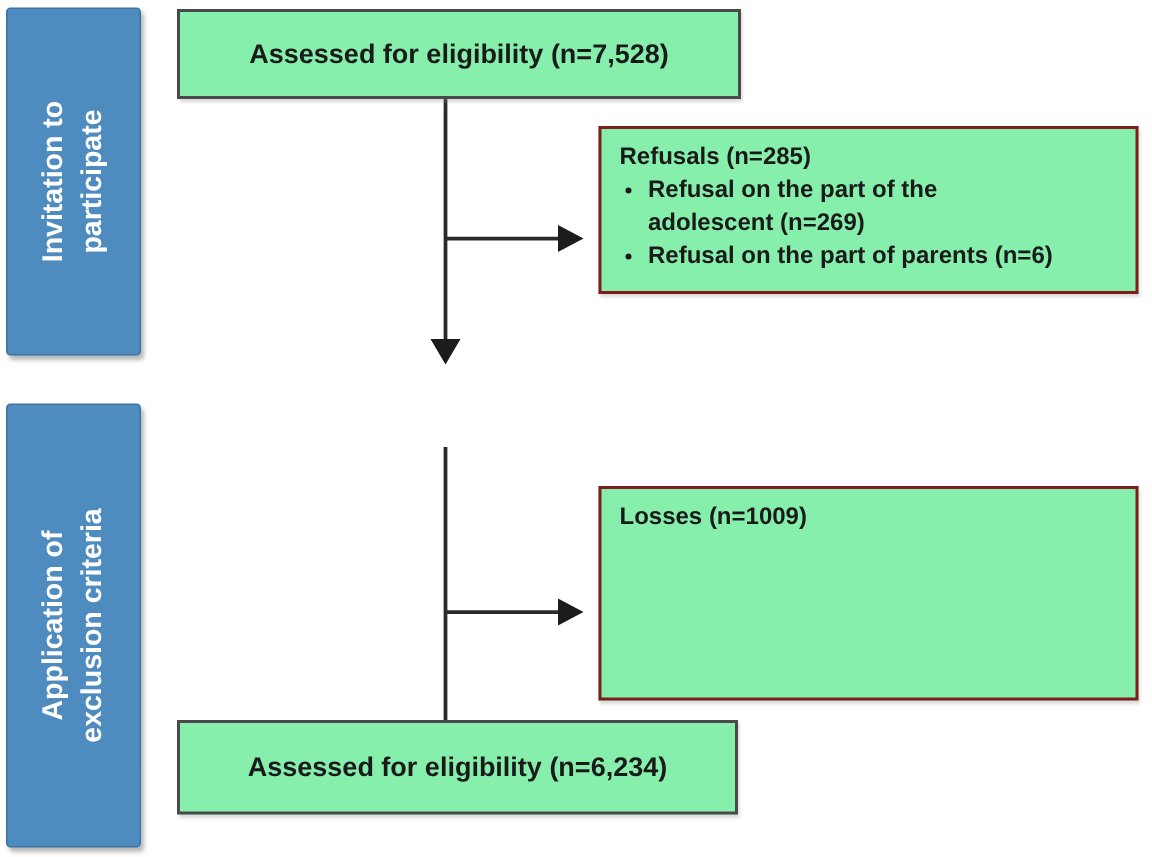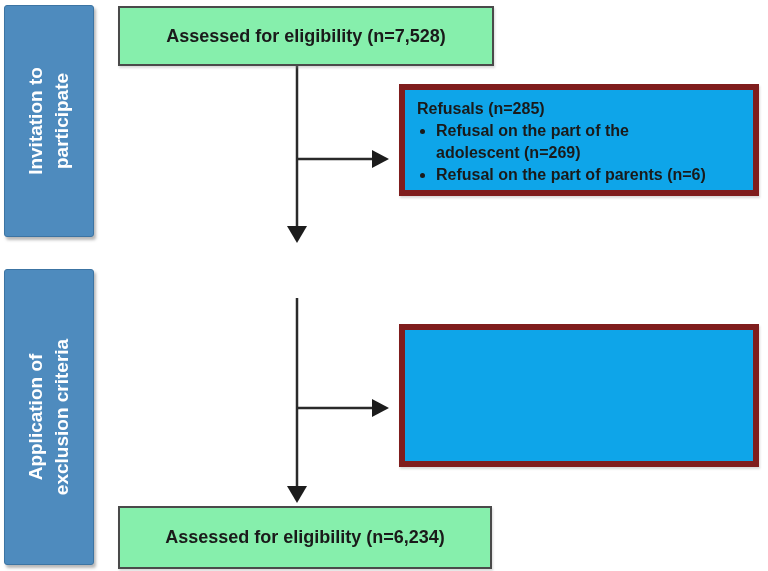--- a/index.html
+++ b/index.html
@@ -51,26 +51,26 @@
     display: flex;
     align-items: center;
     justify-content: center;
     font-size: 18px;
     font-weight: 700;
     white-space: nowrap;
     z-index: 1;
   }
   #flow-1 { left: 118px; top: 6px;   width: 372px; height: 56px; }
   #flow-2 { left: 118px; top: 241px; width: 372px; height: 57px; }
-  #flow-3 { left: 118px; top: 506px; width: 370px; height: 59px; align-items: center; }
+  #flow-3 { left: 118px; top: 480px; width: 370px; height: 59px; align-items: center; }
 
   .branch-box {
     position: absolute;
-    background: #0ea5e9;
-    border: 6px solid #7f1d1d;
+    background: #86efac;
+    border: 2px solid #7f1d1d;
     box-shadow: 1px 2px 2px rgba(150,150,150,0.35);
     padding: 8px 4px 6px 12px;
     box-sizing: border-box;
     font-size: 16px;
     font-weight: 700;
     line-height: 1.38;
     z-index: 1;
   }
   #branch-refusals { left: 399px; top: 84px;  width: 360px; height: 112px; }
   #branch-losses   { left: 399px; top: 324px; width: 360px; height: 143px; }
@@ -116,19 +116,20 @@
     <div class="branch-title">Refusals (n=285)</div>
     <ul>
       <li>Refusal on the part of the
 adolescent (n=269)</li>
       <li>Refusal on the part of parents (n=6)</li>
     </ul>
   </div>
 
 
   <div class="branch-box" id="branch-losses">
+    <div class="branch-title">Losses (n=1009)</div>
   </div>
 
   <div class="flow-box" id="flow-3">
     <span>Assessed for eligibility (n=6,234)</span>
   </div>
 
 </div>
 
 </body></html>

